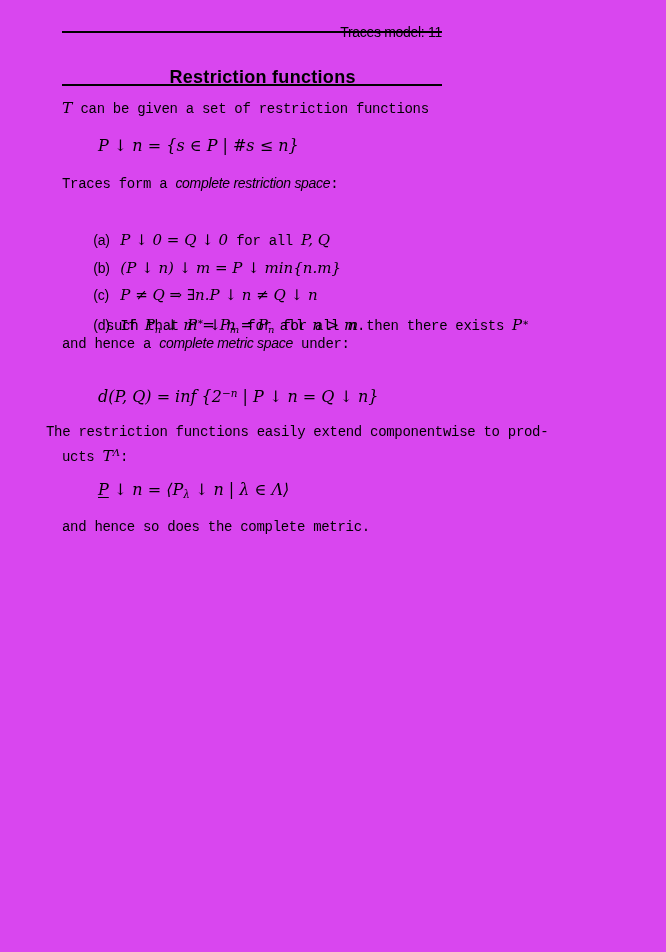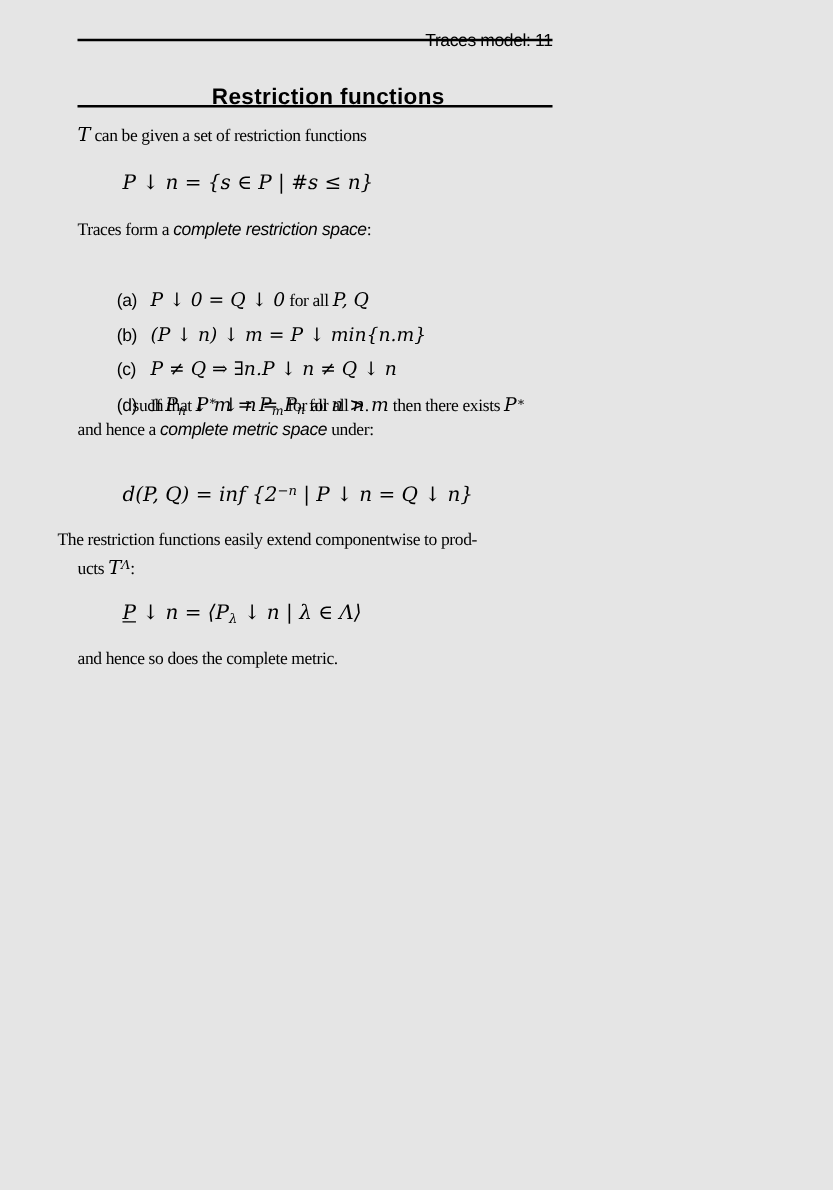--- a/index.html
+++ b/index.html
@@ -4,21 +4,21 @@
 <style>
   html, body { margin: 0; padding: 0; }
   body {
     width: 666px; height: 952px;
     background: #ffffff;
     font-family: "Liberation Sans", sans-serif;
     color: #000000;
     position: relative;
     overflow: hidden;
   }
-  .page { position: absolute; left: 0; top: 0; width: 666px; height: 952px; background:#e5e5e5; }
+  .page { position: absolute; left: 0; top: 0; width: 666px; height: 952px; background:#d946ef; }
 
   .abs { position: absolute; white-space: pre; }
 
   .header {
     left: 62px; top: 2px; width: 380px;
     text-align: right;
     font-size: 14.5px; letter-spacing: -0.1px;
   }
   .rule {
     left: 62px; width: 380px; height: 1.5px;
@@ -38,21 +38,21 @@
     line-height: 20px;
   }
   .formula { line-height: 24px; }
 
   .lbl {
     display: inline-block; width: 27px;
     font-size: 14px; letter-spacing: -0.3px;
   }
 
   
-  .seg-txt { font-family: Liberation Serif, serif; }
+  .seg-txt { font-family: Liberation Mono, monospace; }
   .seg-itx { font-family: "Liberation Sans", sans-serif; font-style: italic; }
   .seg-mi, .seg-miu, .seg-sub, .seg-sup, .seg-scr {
     font-family: "DejaVu Serif", "DejaVu Sans", serif;
     font-style: italic;
     letter-spacing: 0;
   }
   .seg-mi  { font-size: 15px; }
   .seg-miu { font-size: 15px; text-decoration: underline; text-underline-offset: 2px; }
   .seg-sub { font-size: 10px; vertical-align: -3px; }
   .seg-sup { font-size: 10px; vertical-align: 4.5px; }

